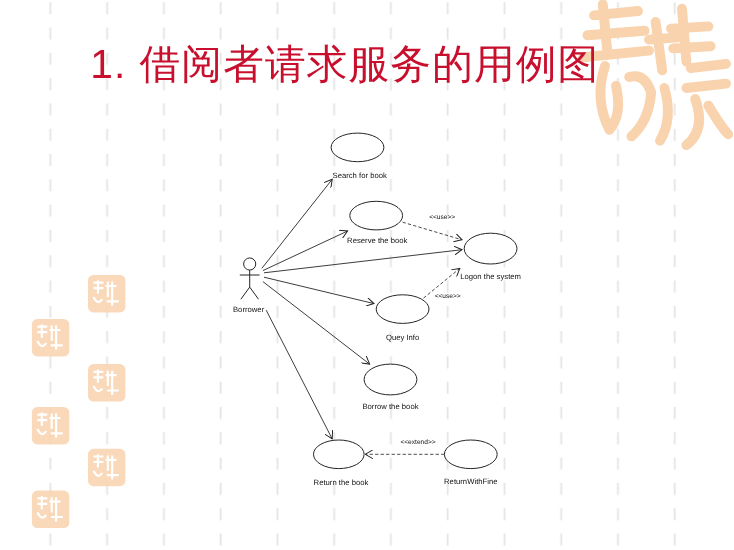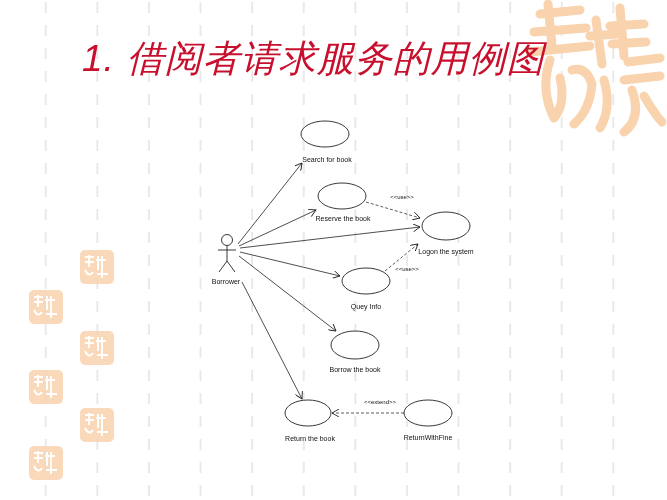--- a/index.html
+++ b/index.html
@@ -7,21 +7,20 @@
     width: 667px; height: 500px; position: relative; overflow: hidden;
     background: #ffffff;
     font-family: "Liberation Sans", "DejaVu Sans", sans-serif;
   }
   .grid { position: absolute; left: 0; top: 0; width: 667px; height: 500px; }
   .title {
     position: absolute; left: 82px; top: 36px;
     font-size: 37px; line-height: 46px; color: #c8102e; white-space: nowrap;
     font-family: "DejaVu Sans", "Liberation Sans", sans-serif; font-weight: normal;
     letter-spacing: 1px;
-    font-style: italic;
   }
   .title .num { font-family: "Liberation Sans", sans-serif; margin-right: 12px; }
   .watermark { position: absolute; left: 520px; top: 0; width: 147px; height: 140px; }
   .seal { position: absolute; width: 34px; height: 34px; border-radius: 5px; background: #f9d3ae; opacity: 0.85; }
   .seal svg { width: 34px; height: 34px; display: block; }
   .diagram { position: absolute; left: 0; top: 0; width: 667px; height: 500px; }
   .diagram text { font-family: "Liberation Sans", sans-serif; font-size: 7px; fill: #111; }
 </style>
 </head>
 <body>

